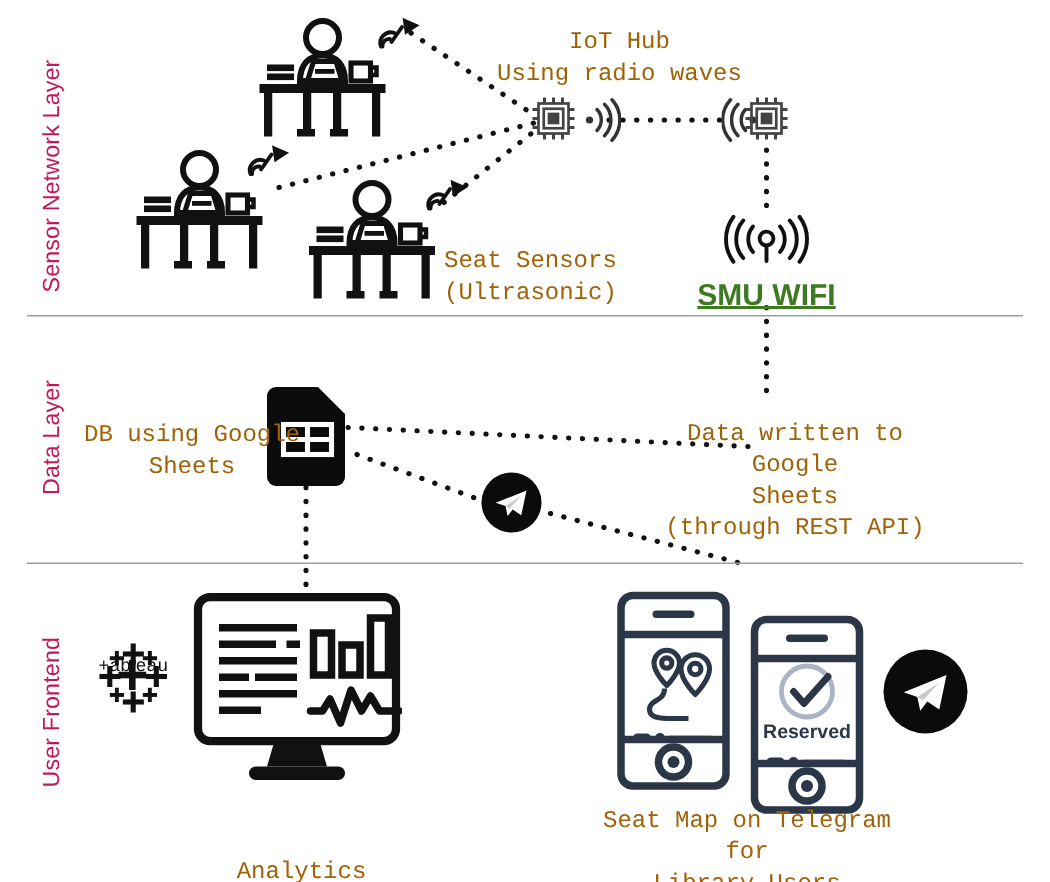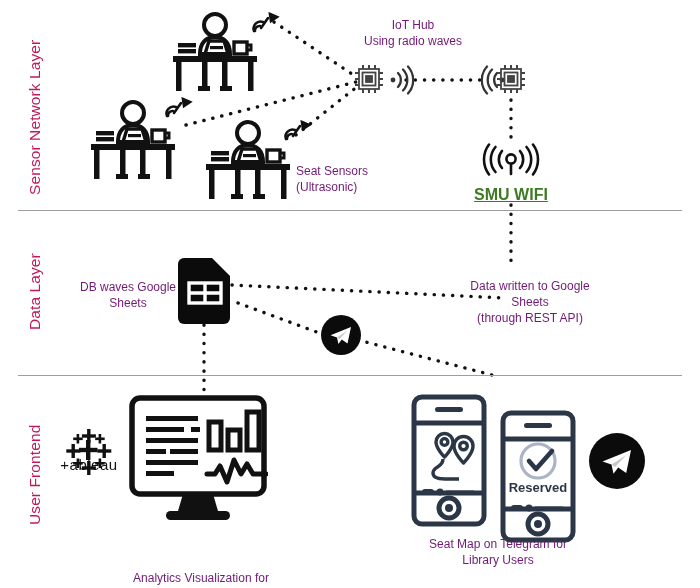--- a/index.html
+++ b/index.html
@@ -29,32 +29,32 @@
   }
   .divider {
     position: absolute;
     left: 18px;
     width: 664px;
     height: 1px;
     background: #9e9e9e;
   }
   .green-text {
     position: absolute;
-    color: #701a75;
-    font-size: 12px;
+    color: #a16207;
+    font-size: 16px;
     line-height: 1.32;
-    font-family: Liberation Sans, sans-serif;
+    font-family: Liberation Mono, monospace;
     white-space: pre-line;
   }
   .green-text.center { text-align: center; }
   .green-text.left { text-align: left; }
   .smu-wifi {
     position: absolute;
     color: #3d7a22;
-    font-size: 16px;
+    font-size: 20px;
     font-weight: bold;
     text-decoration: underline;
     font-family: "Liberation Sans", sans-serif;
     white-space: nowrap;
     text-align: center;
   }
   .ico {
     position: absolute;
   }
   .ico svg { display: block; }
@@ -290,21 +290,21 @@
   </div>
 
   <div class="ico" style="left:320px; top:314px;">
     <svg width="42" height="42" viewBox="0 0 42 42">
       <circle cx="21" cy="21" r="20" fill="#0b0b0b"></circle>
       <path d="M31 13 L10.5 21.2 L17 23.4 L18.4 30 L21.8 25.6 L27.5 29.5 Z" fill="#ffffff"></path>
       <path d="M17 23.4 L27.5 16.5 L19.6 25.1 Z" fill="#c9c9c9"></path>
     </svg>
   </div>
 
-  <div class="green-text center" style="left:48px; top:280px; width:160px;">DB waves Google
+  <div class="green-text center" style="left:48px; top:280px; width:160px;">DB using Google
 Sheets</div>
 
   <div class="green-text center" style="left:430px; top:279px; width:200px;">Data written to Google
 Sheets
 (through REST API)</div>
 
   <div class="ico" style="left:58px; top:428px;">
     <svg width="62" height="50" viewBox="0 0 62 50">
       <g fill="#111">
 
@@ -324,21 +324,21 @@
           <rect x="15.2" y="9.5" width="9.5" height="2.6"></rect>
         <rect x="40.6" y="6" width="2.6" height="9.5"></rect>
           <rect x="37.2" y="9.5" width="9.5" height="2.6"></rect>
         <rect x="18.6" y="30.5" width="2.6" height="9.5"></rect>
           <rect x="15.2" y="34" width="9.5" height="2.6"></rect>
         <rect x="40.6" y="30.5" width="2.6" height="9.5"></rect>
           <rect x="37.2" y="34" width="9.5" height="2.6"></rect>
       </g>
     </svg>
   </div>
-  <div class="ico" style="left:50px; top:456px; width:78px; text-align:center; font-size:15px; color:#111; letter-spacing:0.5px;">+ableau</div>
+  <div class="ico" style="left:50px; top:436px; width:78px; text-align:center; font-size:12px; color:#111; letter-spacing:0.5px;">+ableau</div>
 
   <div class="ico" style="left:128px; top:394px;">
     <svg width="140" height="130" viewBox="0 0 140 130">
       <g fill="none" stroke="#111" stroke-width="5.5" stroke-linecap="round" stroke-linejoin="round">
         <rect x="4" y="4" width="132" height="96" rx="8"></rect>
         <path d="M58 115 h24" stroke-width="0"></path>
       </g>
       <g fill="#111">
 
         <rect x="18" y="22" width="52" height="5"></rect>

